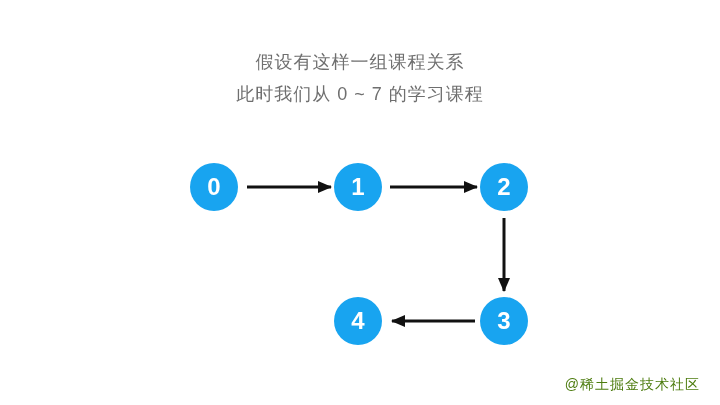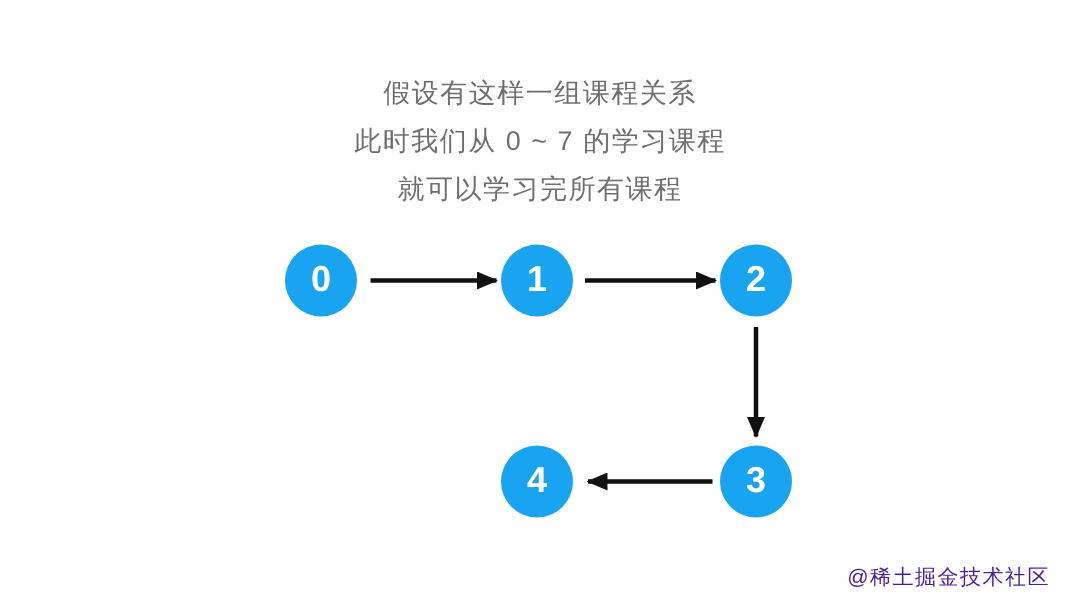--- a/index.html
+++ b/index.html
@@ -62,34 +62,33 @@
   }
   #edge-layer line {
     stroke: #111111;
     stroke-width: 3;
   }
   
   .watermark {
     position: absolute;
     right: 20px;
     bottom: 11px;
-    color: #4c1d95;
+    color: #4d7c0f;
     font-size: 14px;
     letter-spacing: 1px;
   }
 </style>
 </head>
 <body>
 
 <div id="canvas">
 
   <div class="caption">
     <p>假设有这样一组课程关系</p>
     <p>此时我们从 0 ~ 7 的学习课程</p>
-    <p>就可以学习完所有课程</p>
   </div>
 
   <svg id="edge-layer" viewBox="0 0 720 405" xmlns="http://www.w3.org/2000/svg">
     <defs>
       <marker id="arrowhead" markerUnits="userSpaceOnUse" markerWidth="14" markerHeight="12" refX="13" refY="6" orient="auto">
         <path d="M0,0 L14,6 L0,12 Z" fill="#111111"></path>
       </marker>
     </defs>
     <line x1="247" y1="187" x2="331" y2="187" marker-end="url(#arrowhead)"></line>
     <line x1="390" y1="187" x2="477" y2="187" marker-end="url(#arrowhead)"></line>

